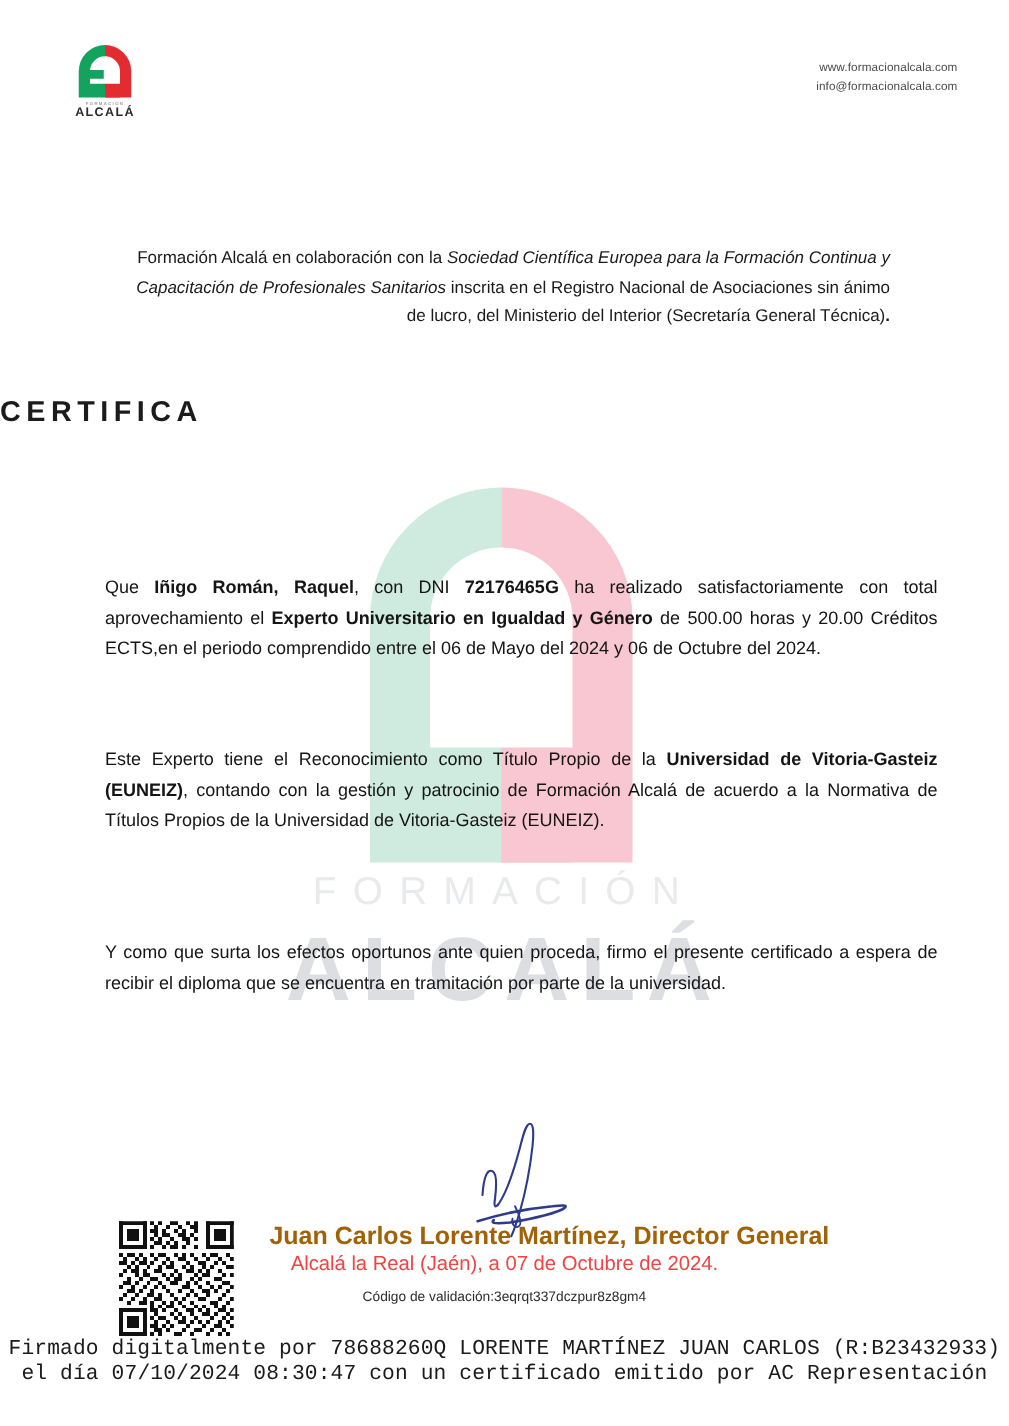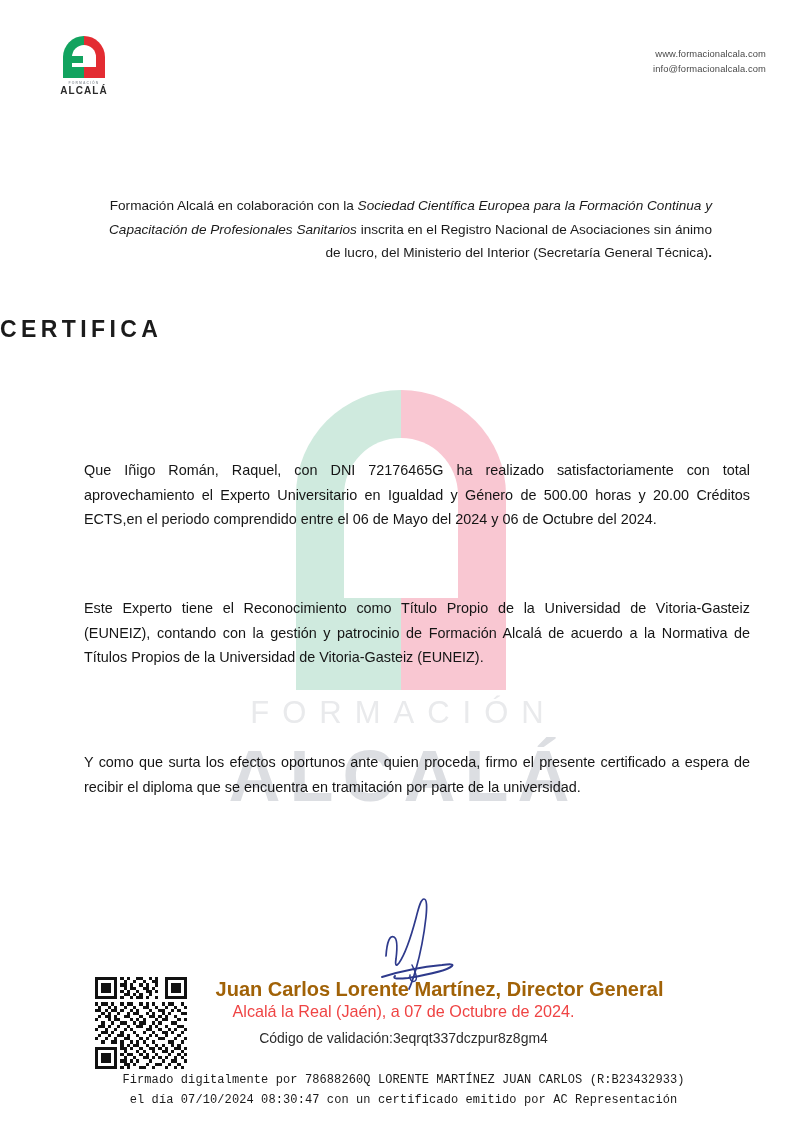--- a/index.html
+++ b/index.html
@@ -242,21 +242,21 @@
   
   .body-p {
     position: absolute;
     left: 84px;
     width: 666px;
     text-align: justify;
     font-size: 14.4px;
     line-height: 24.6px;
     color: #151515;
   }
-  .body-p b { font-weight: 400; }
+  .body-p b { font-weight: 700; }
   .p1 { top: 458px; }
   .p2 { top: 596px; }
   .p3 { top: 750px; }
 
   
   .signature-scribble {
     position: absolute;
     left: 368px;
     top: 893px;
     width: 120px;
@@ -294,36 +294,36 @@
 
   
   .validation {
     position: absolute;
     left: 0;
     top: 1032px;
     width: 807px;
     text-align: center;
   }
   .validation div {
-    font-size: 14px;
+    font-size: 11px;
     line-height: 13.5px;
     color: #2d2d2d;
   }
 
   
   .digital-footer {
     position: absolute;
     left: 0;
     top: 1070px;
     width: 807px;
     text-align: center;
     font-family: "Liberation Mono", "DejaVu Sans Mono", monospace;
   }
   .digital-footer div {
-    font-size: 12px;
+    font-size: 17px;
     line-height: 20px;
     color: #1a1a1a;
     letter-spacing: 0.1px;
   }
 </style>
 </head>
 <body>
 
 <div class="page">
 

